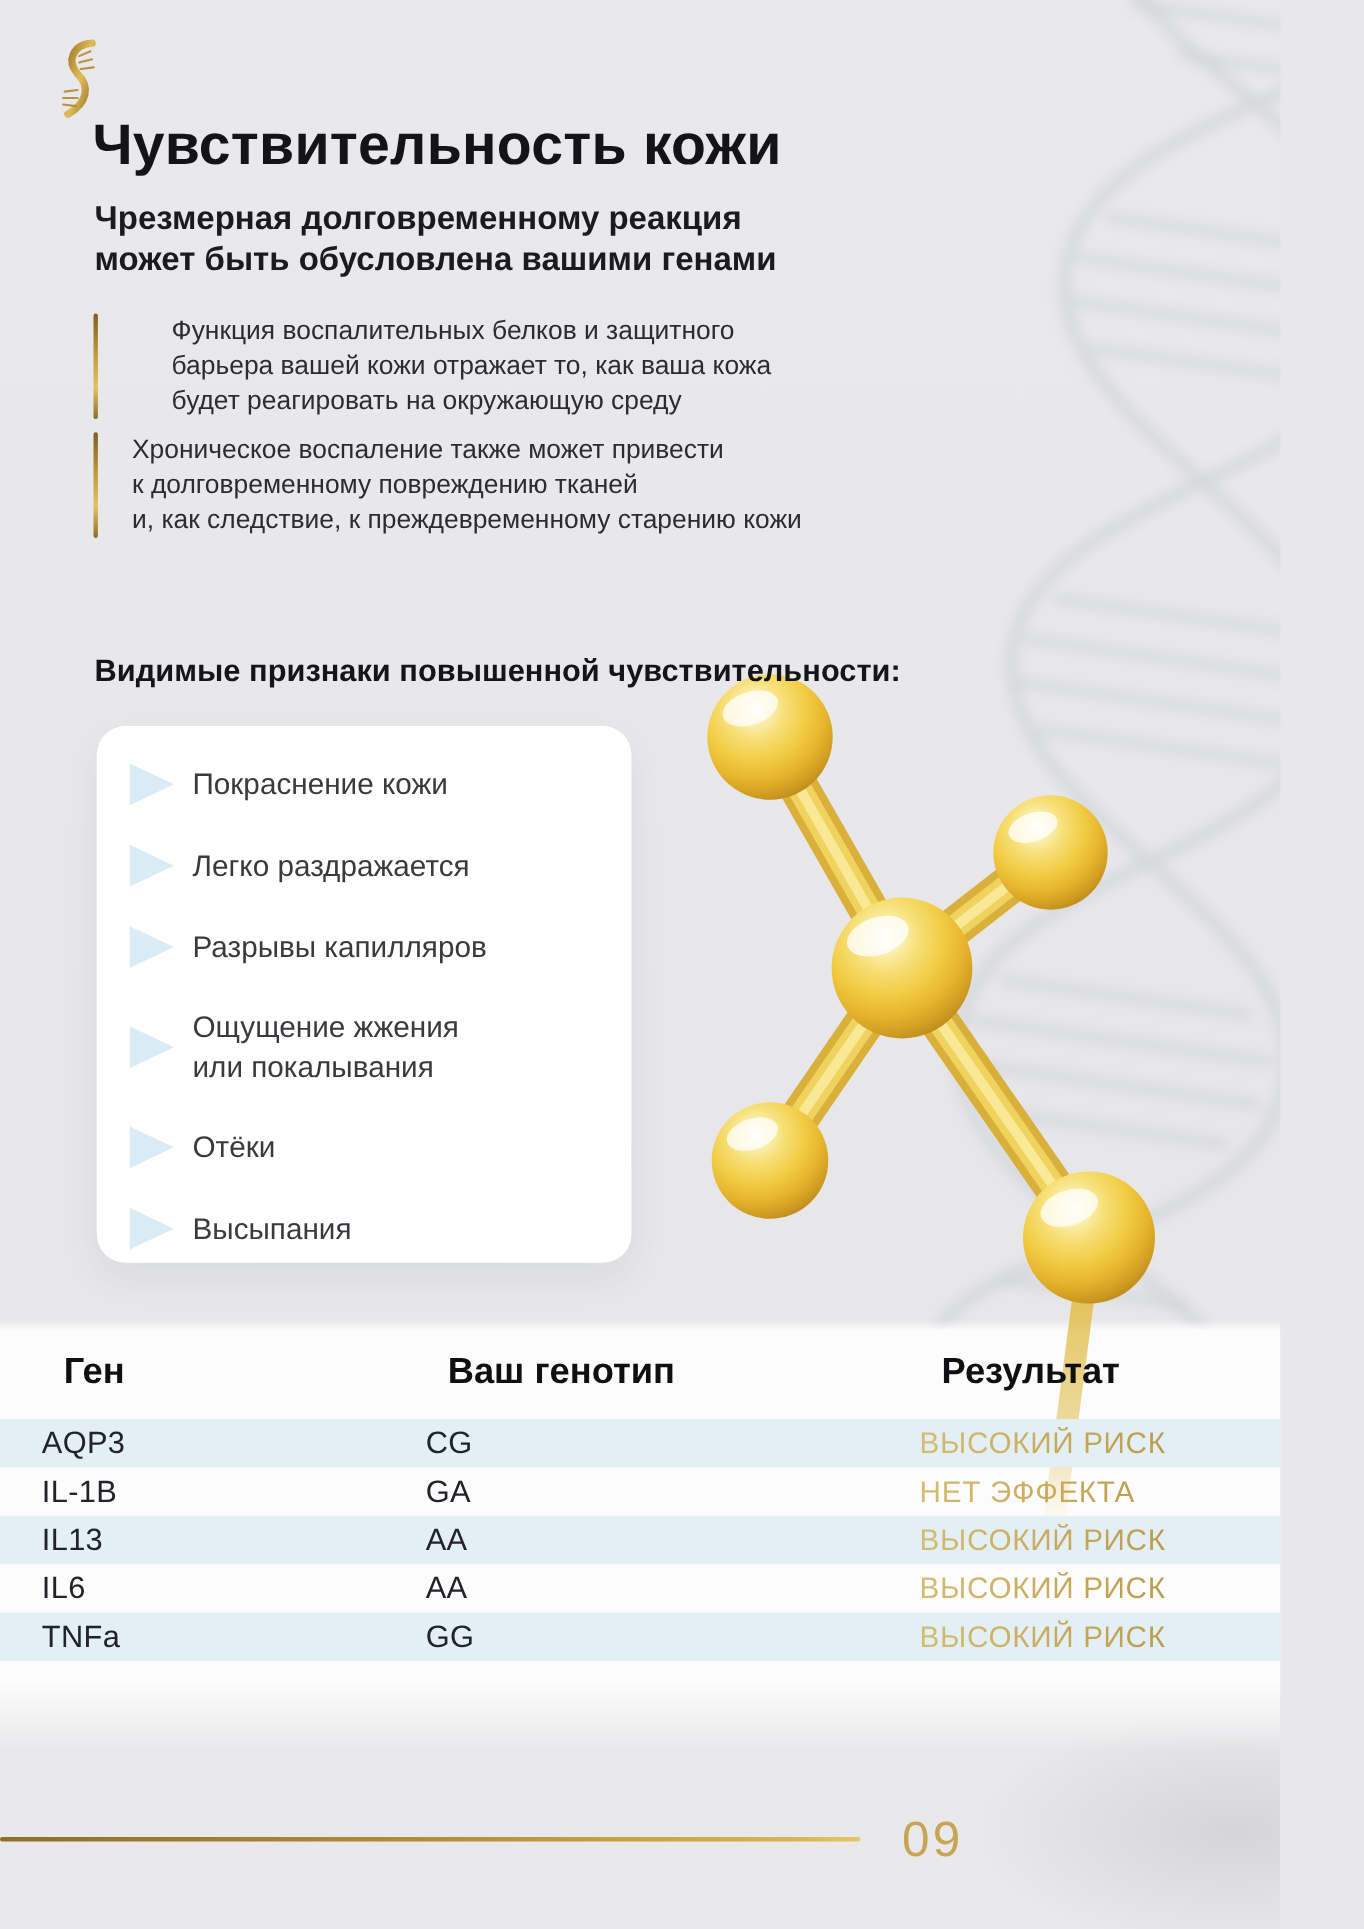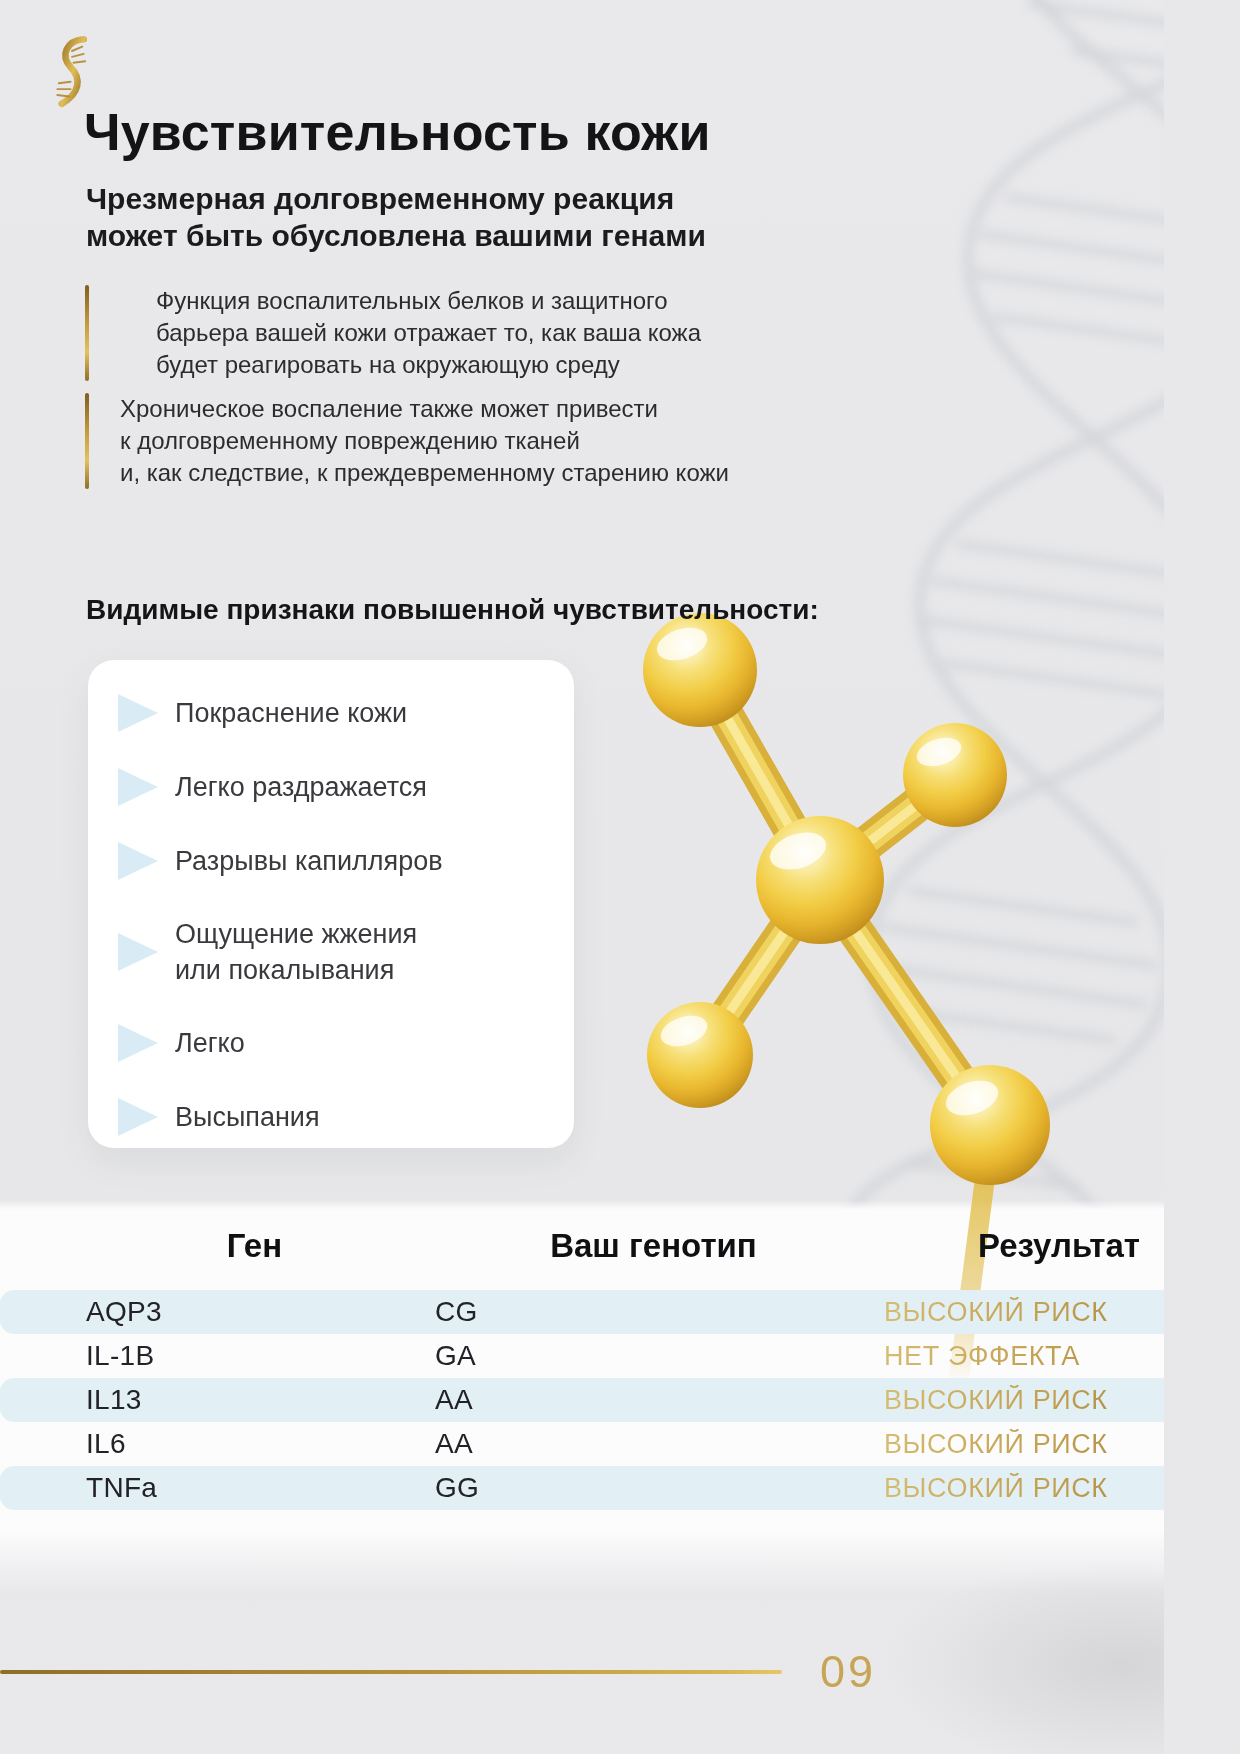--- a/index.html
+++ b/index.html
@@ -35,24 +35,24 @@
   .signs-card{position:absolute;left:88px;top:660px;width:486px;height:488px;z-index:3;
     background:#ffffff;border-radius:26px;box-shadow:0 14px 34px rgba(70,75,90,.08);}
   .signs-list{list-style:none;margin:0;padding:34px 0 0 30px;}
   .sign-item{display:flex;align-items:center;margin-bottom:36px;}
   .tri-icon{flex:none;width:0;height:0;margin-right:17px;
     border-left:40px solid #d9ebf4;border-top:19px solid transparent;border-bottom:19px solid transparent;}
   .sign-label{font-size:27px;line-height:36px;color:#3a3a3e;white-space:pre-line;}
   
   .results-section{position:absolute;left:0;top:1202px;width:1240px;z-index:3;}
   .t-head{display:grid;grid-template-columns:349px 449px 1fr;align-items:center;
-    height:88px;padding-left:80px;text-align:center;}
+    height:88px;padding-left:58px;}
   .t-head .col{font-size:33px;font-weight:800;color:#101013;}
   .t-row{display:grid;grid-template-columns:349px 449px 1fr;align-items:center;
-    height:44px;padding-left:86px;border-radius:14px;}
+    height:44px;padding-left:38px;}
   .t-row.alt{background:#e2f0f6;}
   .cell-gene,.cell-genotype{font-size:28px;font-weight:400;color:#222228;letter-spacing:.3px;}
   .cell-result{font-size:27px;font-weight:500;letter-spacing:.6px;
     background:linear-gradient(95deg,#d5bc70 0%,#c2a152 45%,#9b7c38 100%);
     -webkit-background-clip:text;background-clip:text;color:transparent;}
   
   .footer-divider{position:absolute;left:0;top:1670px;width:782px;height:4px;z-index:3;border-radius:2px;
     background:linear-gradient(90deg,#8f6e28 0%,#b8903a 55%,#d8b452 92%,#e5c767 100%);}
   .page-number{position:absolute;left:820px;top:1646px;z-index:3;
     font-size:45px;font-weight:300;letter-spacing:3px;color:#c7a554;}
@@ -200,21 +200,21 @@
   </li>
 
   <li class="sign-item">
     <span class="tri-icon"></span>
     <span class="sign-label">Ощущение жжения
 или покалывания</span>
   </li>
 
   <li class="sign-item">
     <span class="tri-icon"></span>
-    <span class="sign-label">Легко</span>
+    <span class="sign-label">Отёки</span>
   </li>
 
   <li class="sign-item">
     <span class="tri-icon"></span>
     <span class="sign-label">Высыпания</span>
   </li>
 </ul>
   </div>
 
   <div class="results-section">

